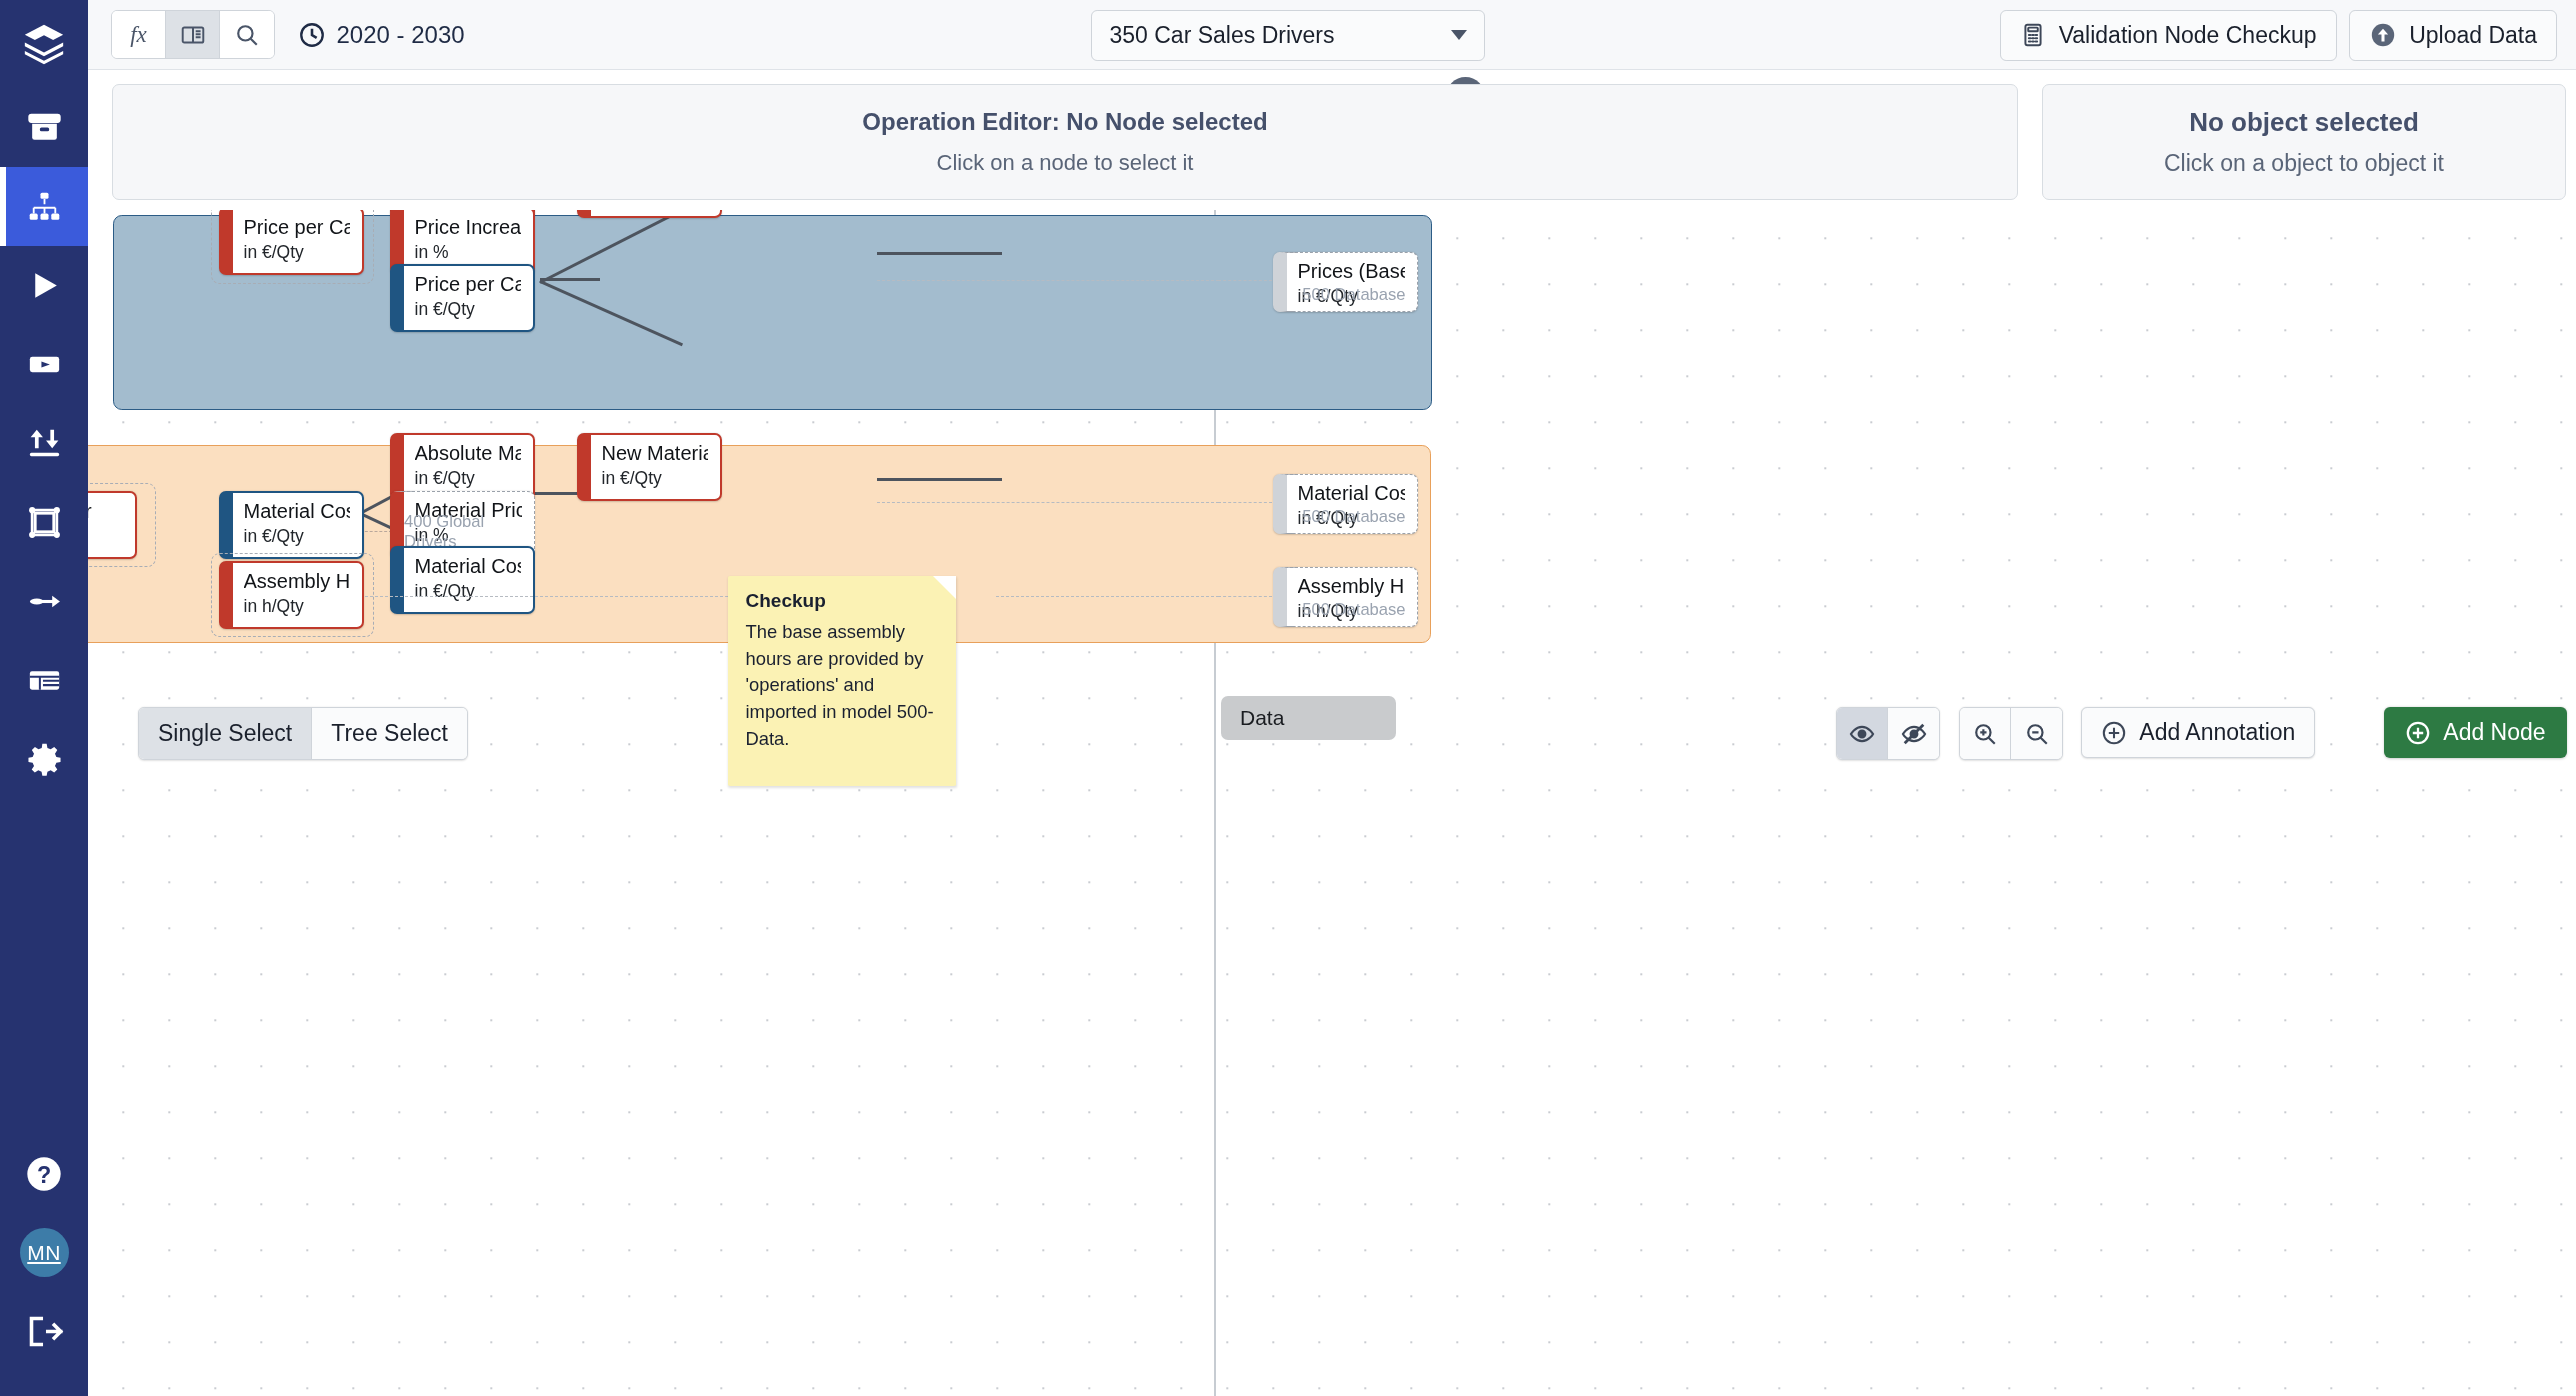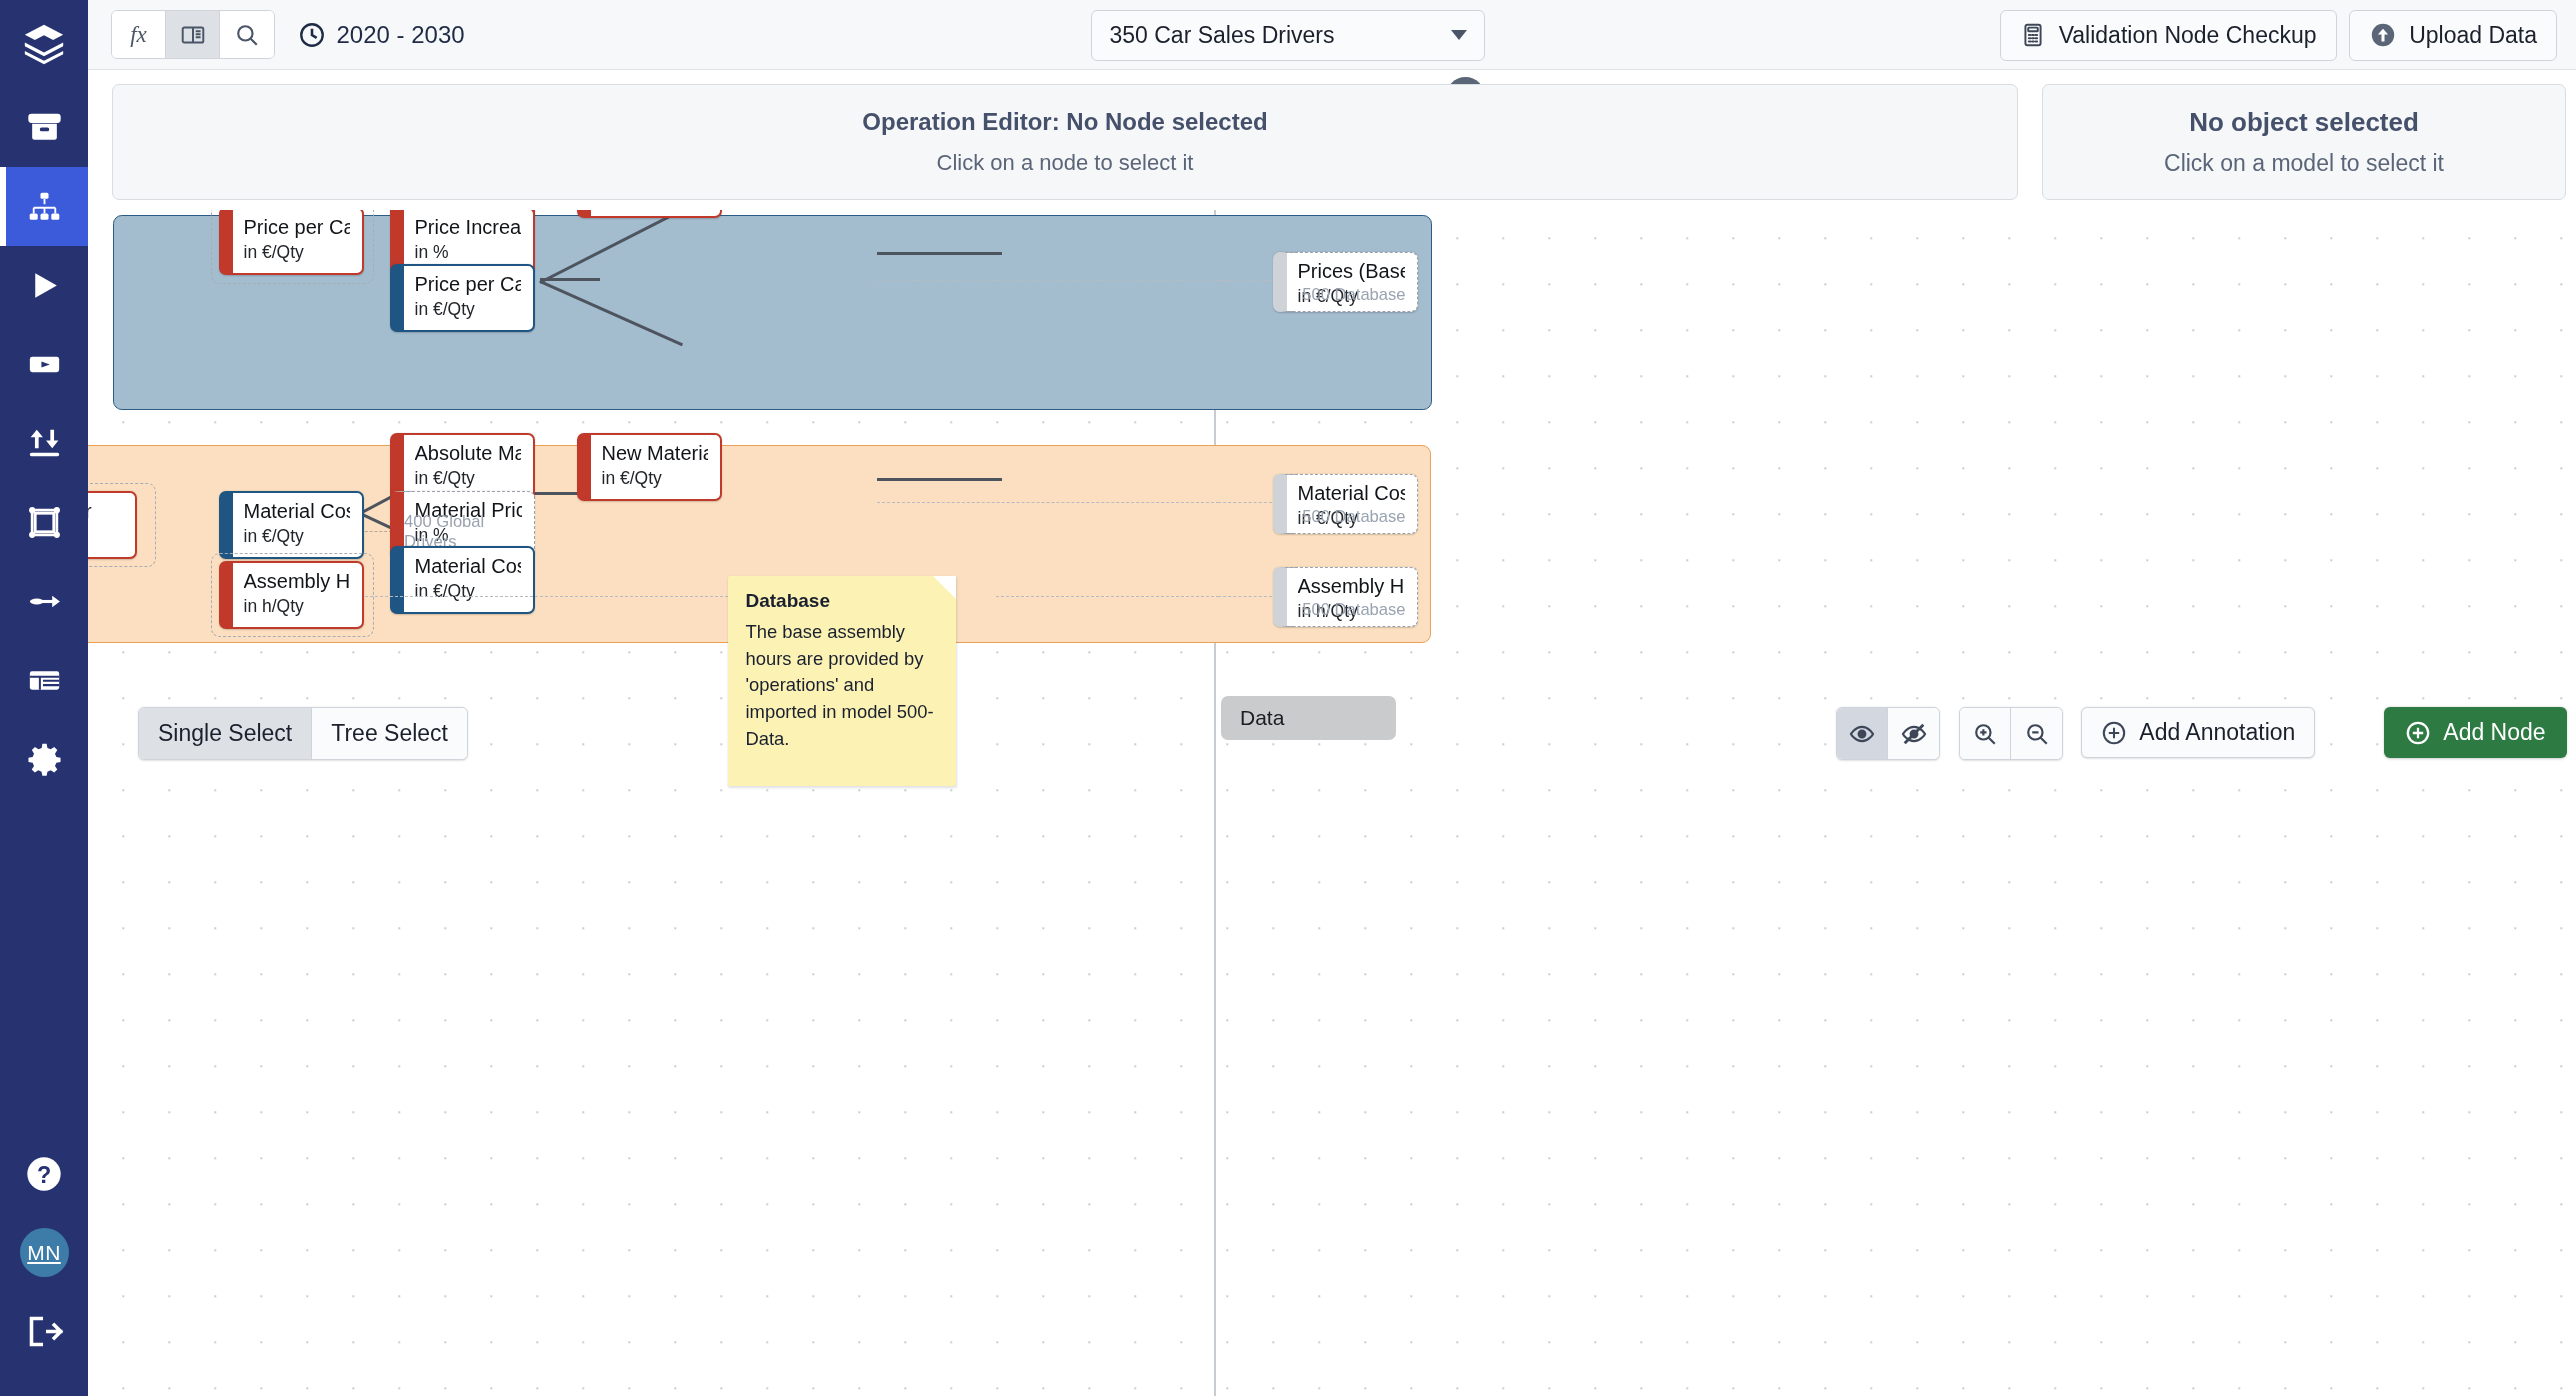--- a/index.html
+++ b/index.html
@@ -367,21 +367,21 @@
     </div>
   </div>
 
   <div class="editor-panel">
     <div class="ep-title">Operation Editor: No Node selected</div>
     <div class="ep-sub">Click on a node to select it</div>
   </div>
 
   <div class="obj-panel">
     <div class="op-title">No object selected</div>
-    <div class="op-sub">Click on a model to select it</div>
+    <div class="op-sub">Click on a object to object it</div>
   </div>
 
   <div id="canvas">
 
     <div class="divider-v" style="left:1126px;"></div>
 
     <div class="band-label" style="left:23px; top:-19px;">Price</div>
 
     <div class="band" style="left:24.5px; top:5.3px; width:1319px; height:195px; background:#a3bcce; border:1.8px solid #2c5c86;"></div>
 
@@ -482,21 +482,21 @@
       <div class="node-unit">in h/Qty</div>
     </div>
 
     <div class="node dbnode" style="left:1185px; top:357px; width:145px; height:60px;">
       <div class="node-title">Assembly Hours (Base)</div>
       <div class="node-unit">in h/Qty</div>
       <div class="node-tag">500 Database</div>
     </div>
 
     <div class="sticky" style="left:640px; top:366px; width:228px; height:210px;">
-      <div class="sticky-title">Database</div>
+      <div class="sticky-title">Checkup</div>
       <div class="sticky-body">The base assembly hours are provided by 'operations' and imported in model 500-Data.</div>
     </div>
 
     <div class="lane-label" style="left:1133px; top:486px; width:175px; height:44px;">Data</div>
 
     <div class="seg-text" style="left:35px; top:497px;">
       <div class="tb on">Single Select</div>
       <div class="tb">Tree Select</div>
     </div>
 

